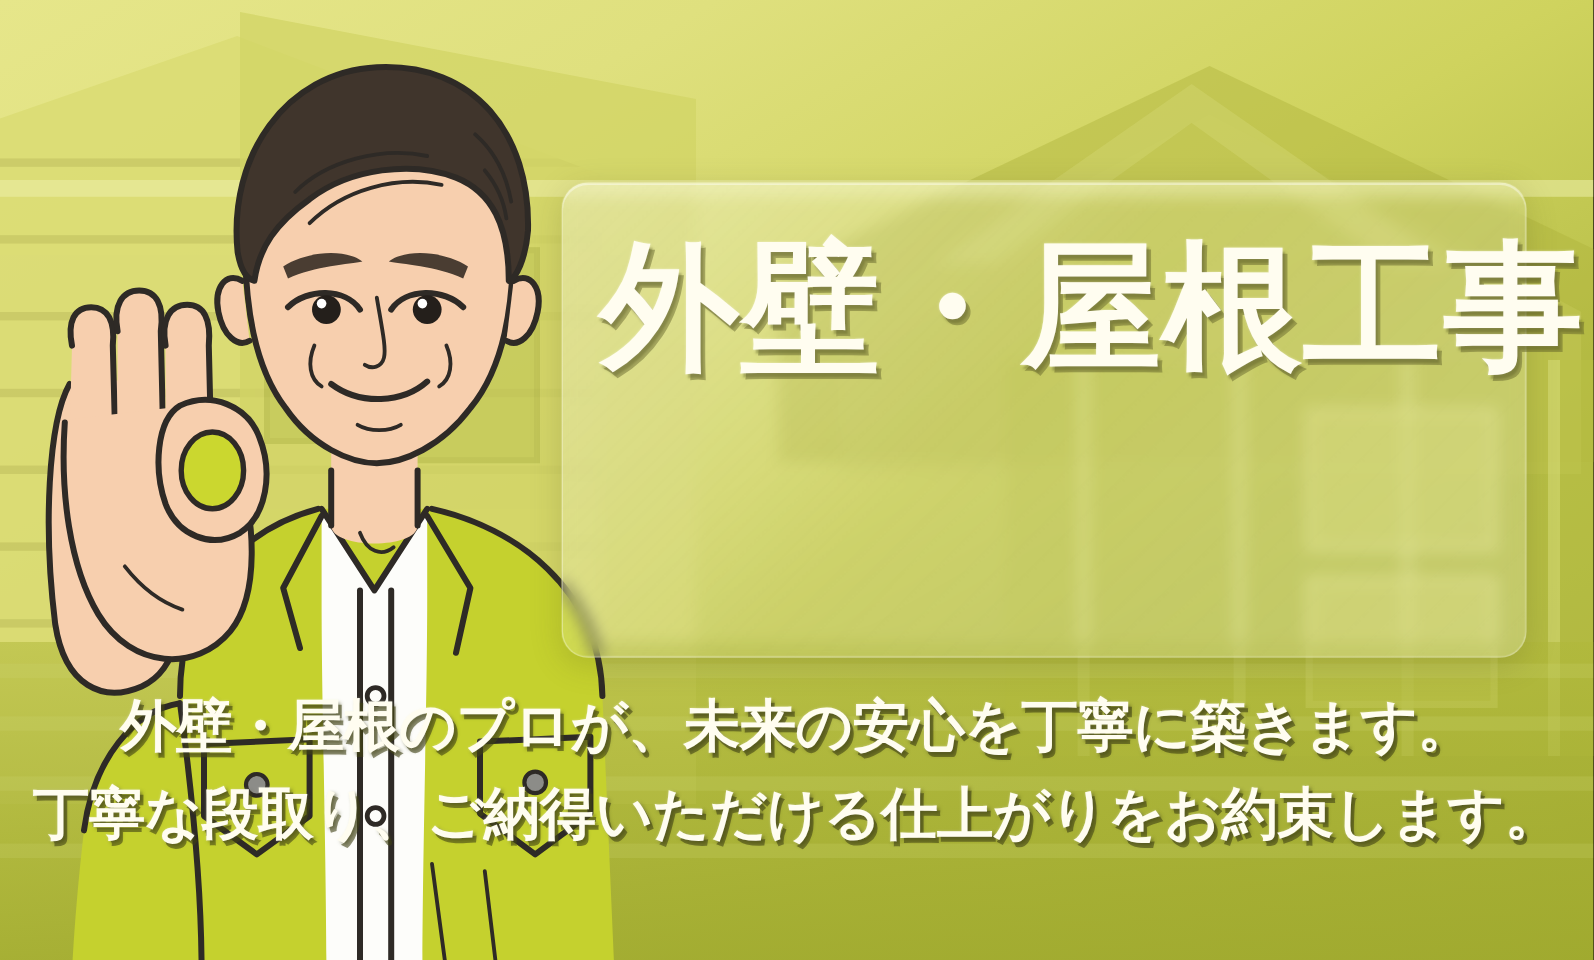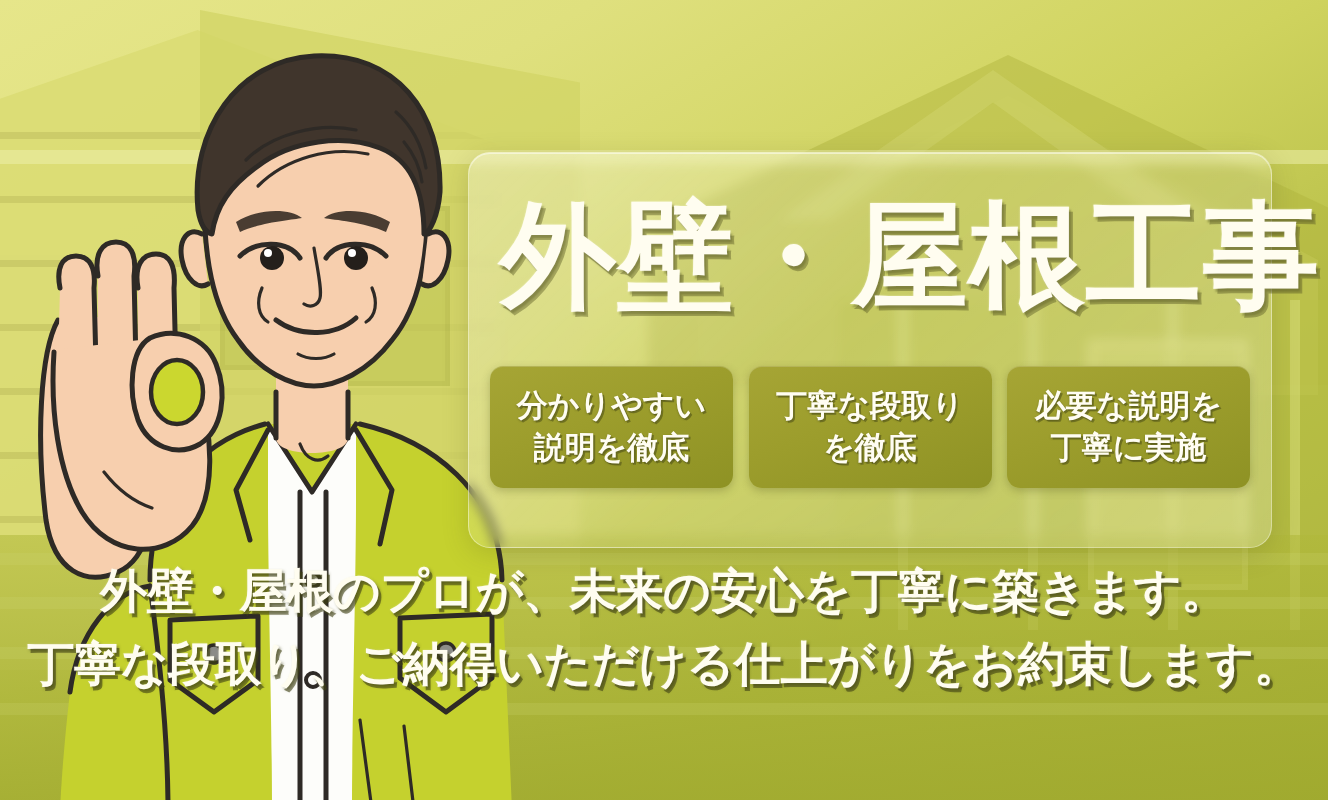--- a/index.html
+++ b/index.html
@@ -108,21 +108,21 @@
     display:block;
     font-size:31px;line-height:1.28;
     font-weight:700;
     color:#fffdf2;
     text-shadow:2px 2px 0 rgba(72,74,22,.5), 0 1px 2px rgba(60,62,18,.45);
     white-space:nowrap;
   }
 
   
   .tagline{
-    position:absolute;left:0;right:0;top:560px;
+    position:absolute;left:0;right:0;top:574px;
     text-align:center;
   }
   .tagline p{
     margin:0 0 10px 0;
     font-size:47px;line-height:1.34;
     font-weight:700;
     color:#fffdf0;
     letter-spacing:-.01em;
     text-shadow:
       3px 4px 0 rgba(64,66,20,.58),
@@ -275,33 +275,19 @@
       <path class="lnT" d="M262 268 C256 282 258 296 268 302"></path>
       <path class="lnT" d="M372 268 C378 282 376 296 366 302"></path>
       <path class="lnT" d="M298 334 C308 340 324 340 334 334"></path>
     </svg>
   </div>
 
   <div class="glass"></div>
 
   <div class="headline">外壁・屋根工事</div>
 
-  <div class="badges">
-    <div class="badge">
-      <span>分かりやすい</span>
-      <span>説明を徹底</span>
-    </div>
-    <div class="badge">
-      <span>丁寧な段取り</span>
-      <span>を徹底</span>
-    </div>
-    <div class="badge">
-      <span>必要な説明を</span>
-      <span>丁寧に実施</span>
-    </div>
-  </div>
 
   <div class="tagline">
     <p>外壁・屋根のプロが、未来の安心を丁寧に築きます。</p>
     <p>丁寧な段取り、ご納得いただける仕上がりをお約束します。</p>
   </div>
 
 </div>
 
 </body></html>

